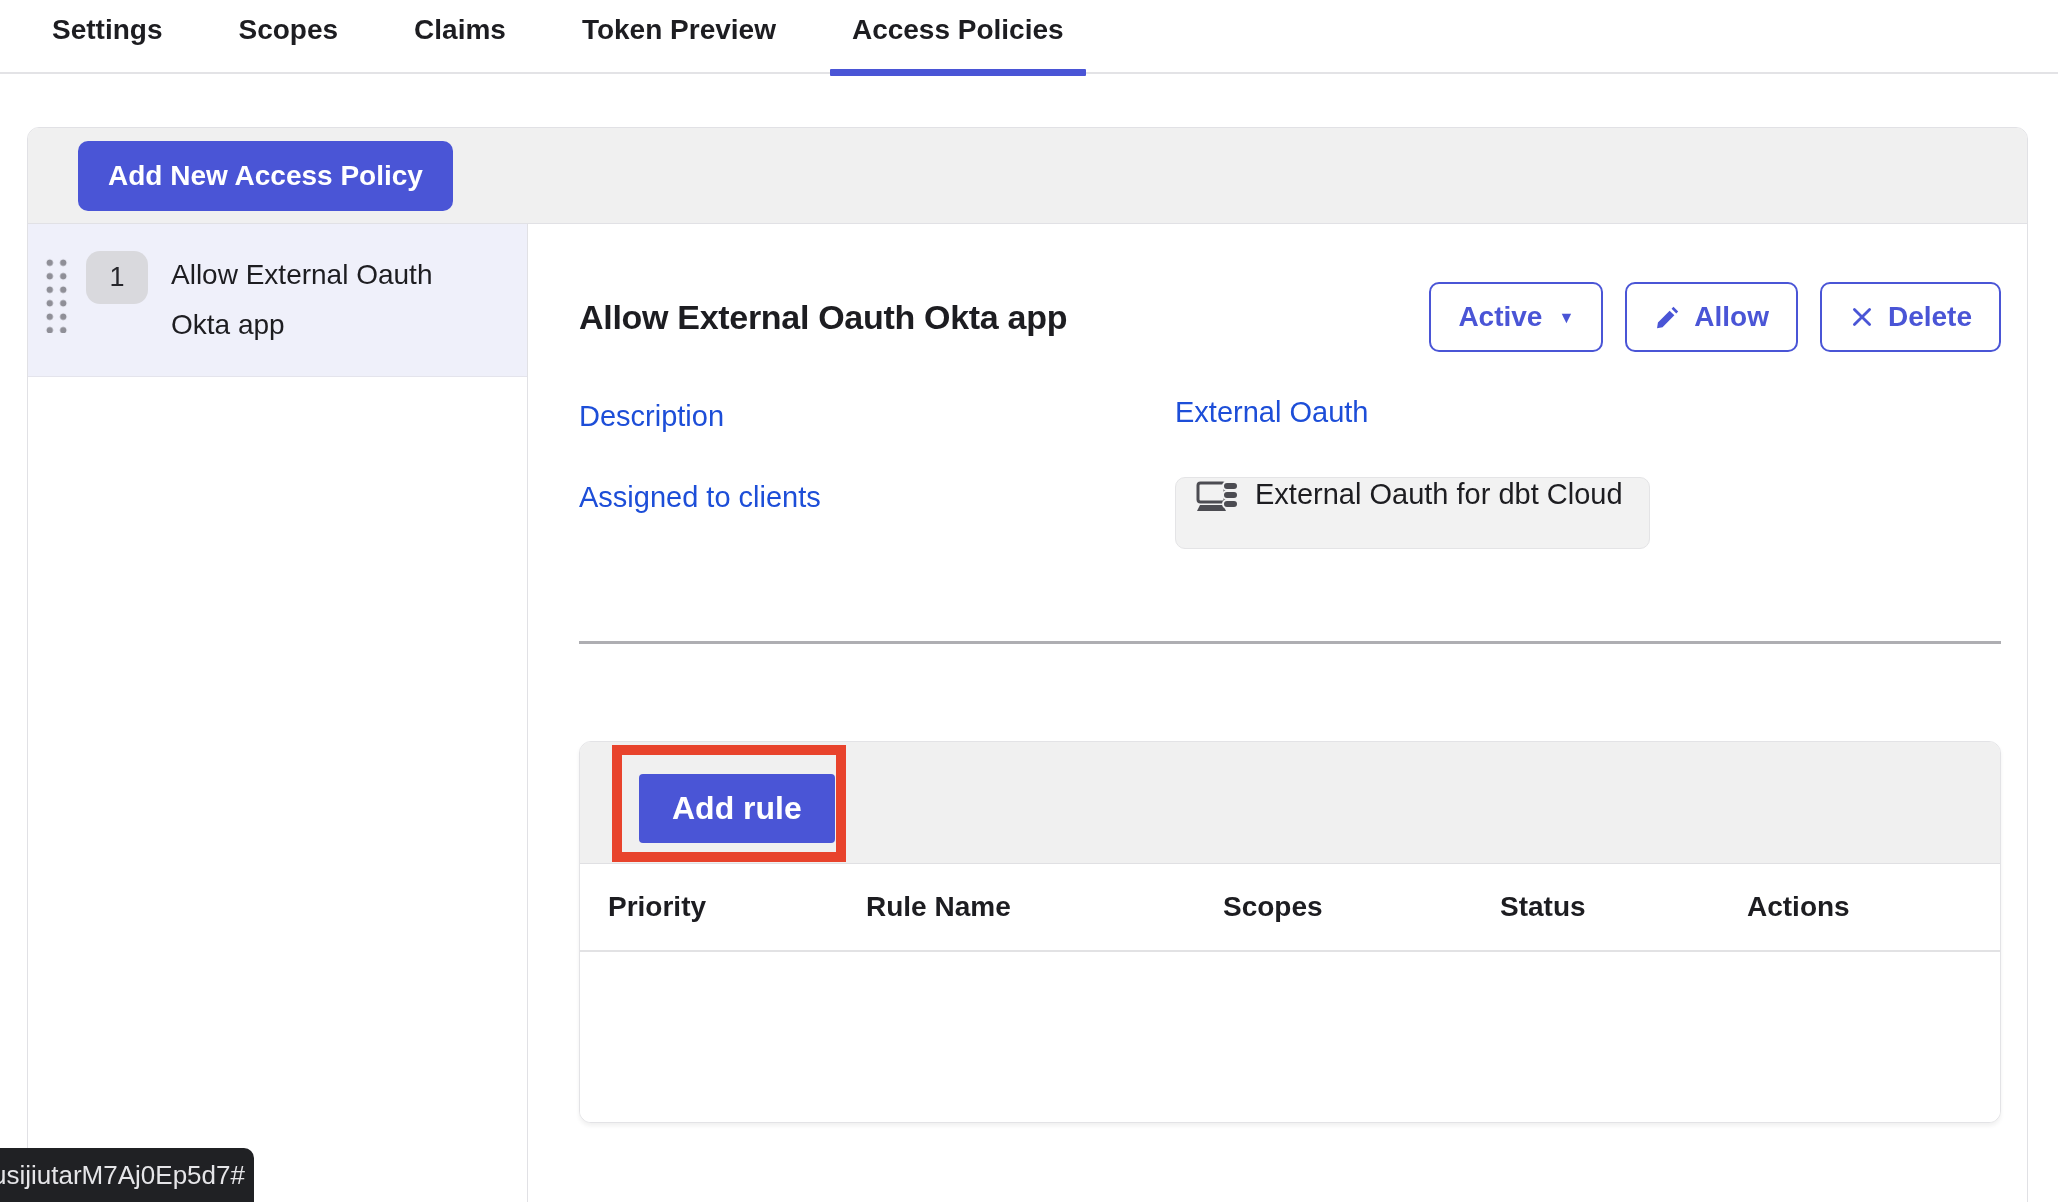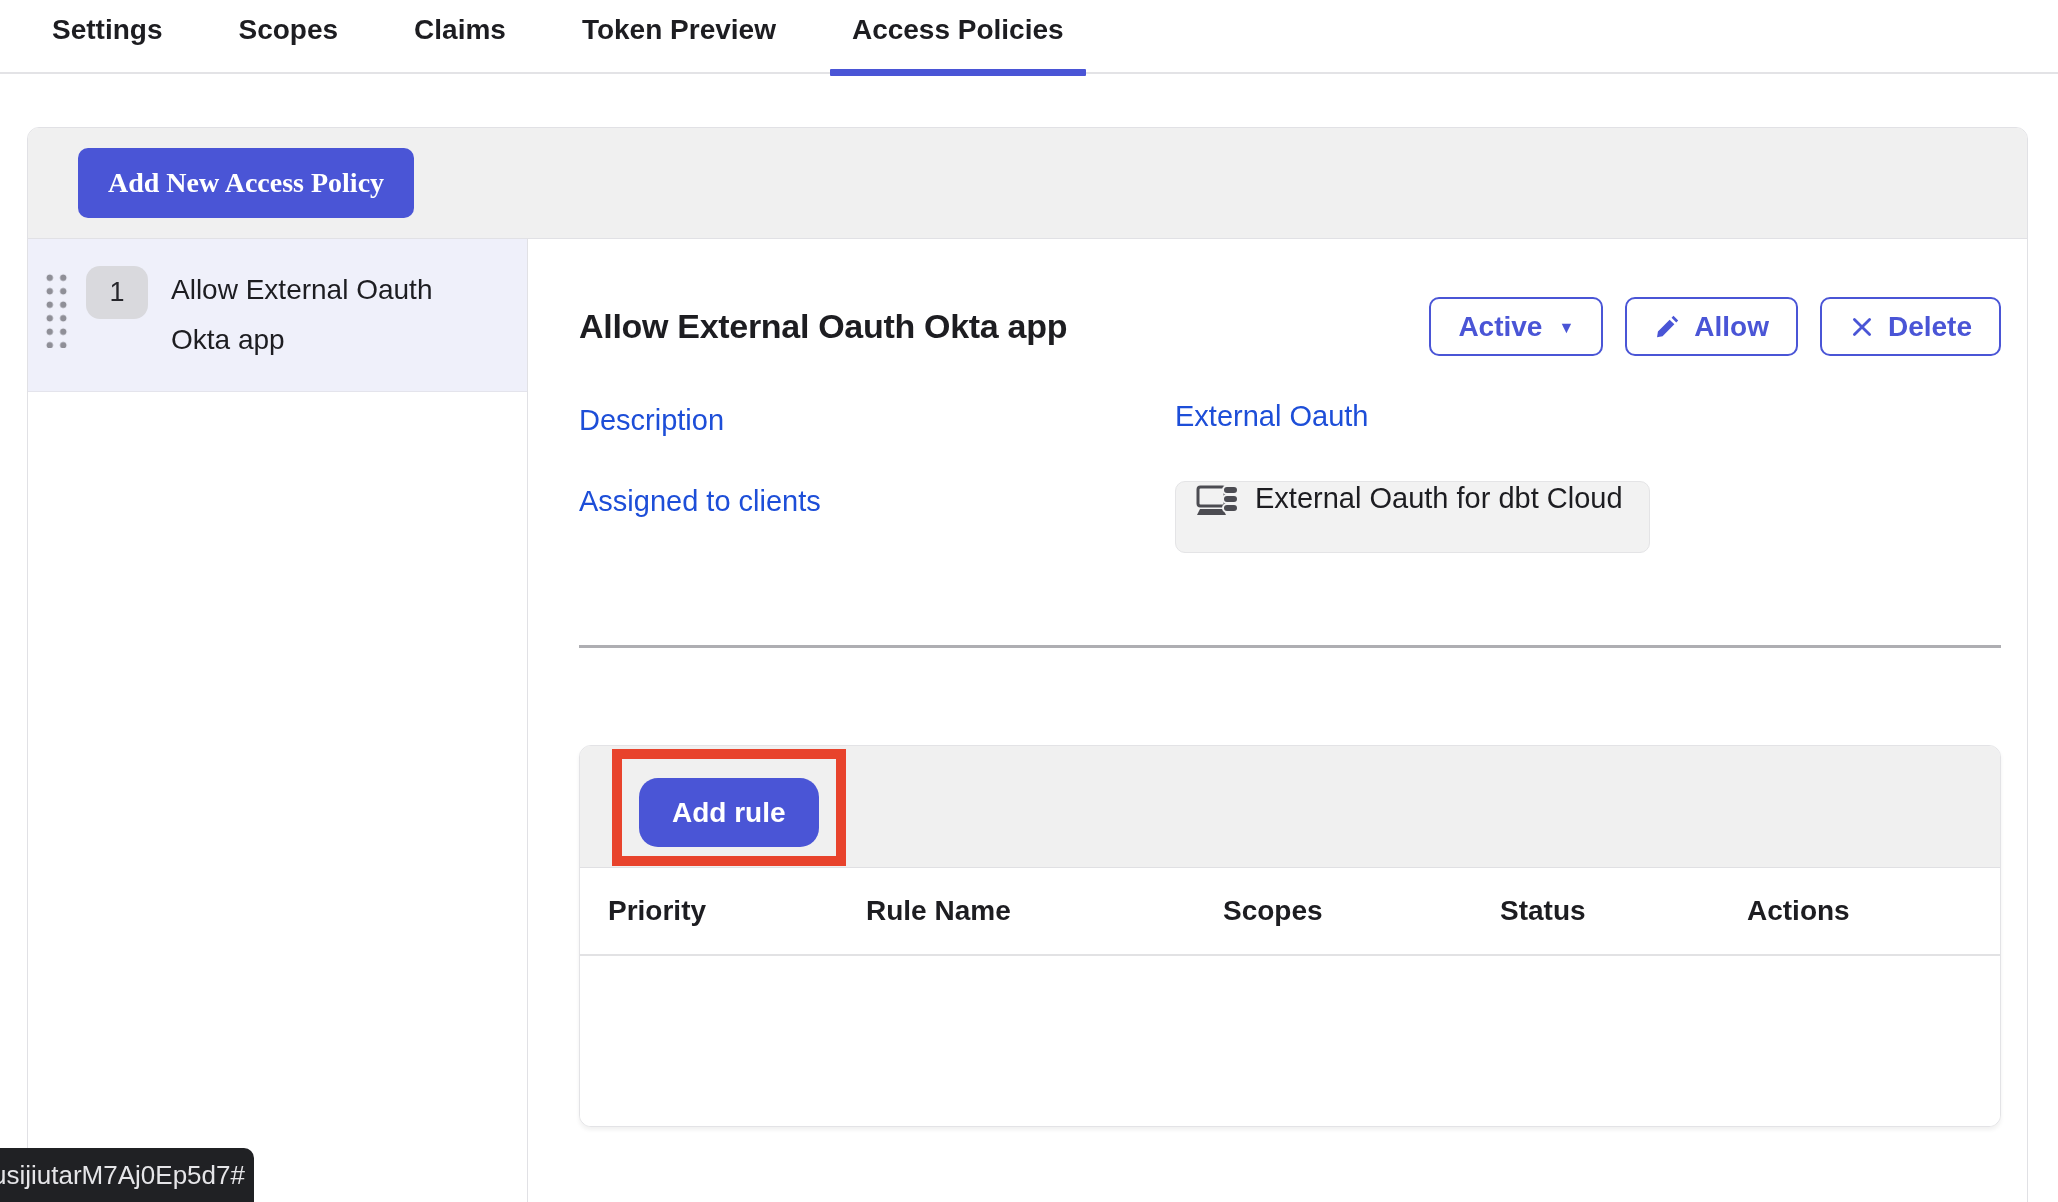--- a/index.html
+++ b/index.html
@@ -25,22 +25,22 @@
     content:""; position:absolute; left:-22px; right:-22px; bottom:-4px;
     height:7px; background:#4a55d6; border-radius:1px;
   }
 
   
   .card {
     position:absolute; left:27px; top:127px; width:2001px; height:1300px;
     background:#fff; border:1px solid #e1e1e5; border-radius:12px;
   }
   .card-toolbar {
-    height:111px; background:#f0f0f0; border-bottom:1px solid #e1e1e5;
-    border-radius:11px 11px 0 0; display:flex; align-items:center; padding-left:50px;font-family:Liberation Serif, serif;
+    height:96px; background:#f0f0f0; border-bottom:1px solid #e1e1e5;
+    border-radius:11px 11px 0 0; display:flex; align-items:center; padding-left:50px;
   }
   .btn-primary {
     background:#4a55d6; color:#fff; border:none; border-radius:10px;
     font-family:inherit; font-size:28px; font-weight:700;
     height:70px; padding:0 30px; cursor:pointer;
   }
 
   .card-body { display:flex; height:calc(100% - 125px); }
 
   
@@ -68,21 +68,21 @@
 
   
   .detail { flex:1; padding:58px 26px 0 51px; }
   .detail-header { display:flex; align-items:center; justify-content:space-between; }
   .detail-title { font-size:34px; font-weight:700; letter-spacing:-0.3px; }
   .btn-group { display:flex; gap:22px; }
   .btn-outline {
     display:flex; align-items:center; gap:13px;
     background:#fff; border:2px solid #4a55d6; border-radius:10px;
     color:#4a55d6; font-family:inherit; font-size:28px; font-weight:700;
-    height:59px; padding:0 27px; cursor:pointer; white-space:nowrap;
+    height:70px; padding:0 27px; cursor:pointer; white-space:nowrap;
   }
   .caret { font-size:16px; margin-left:3px; transform:translateY(1px); }
   .btn-outline svg { display:block; }
 
   .meta { display:grid; grid-template-columns:596px 1fr; margin-top:44px; row-gap:44px; align-items:start; }
   .meta-label, .meta-value { font-size:29px; color:#1d4ed8; }
   .meta-label { padding-top:4px; }
   .client-chip {
     display:inline-flex; gap:15px;
     background:#f2f2f2; border:1px solid #e4e4e6; border-radius:10px;
@@ -99,22 +99,22 @@
   }
   .rules-toolbar {
     height:122px; background:#f0f0f0; border-bottom:1px solid #e0e0e3; position:relative;
   }
   .highlight-box {
     position:absolute; left:32px; top:3px; width:234px; height:117px;
     border:10px solid #e8432c; pointer-events:none;
   }
   .btn-add-rule {
     position:absolute; left:59px; top:32px;
-    background:#4a55d6; color:#fff; border:none; border-radius:19px;
-    font-family:inherit; font-size:28px; font-weight:700;
+    background:#4a55d6; color:#fff; border:none; border-radius:4px;
+    font-family:inherit; font-size:32px; font-weight:700;
     height:69px; padding:0 33px; cursor:pointer;
   }
   .rules-head {
     display:flex; align-items:center; height:88px;
     border-bottom:2px solid #e2e2e4; padding-left:28px;
     font-size:28px; font-weight:700; color:#1d1d21;
   }
   .rules-head .c1 { width:258px; }
   .rules-head .c2 { width:357px; }
   .rules-head .c3 { width:277px; }

